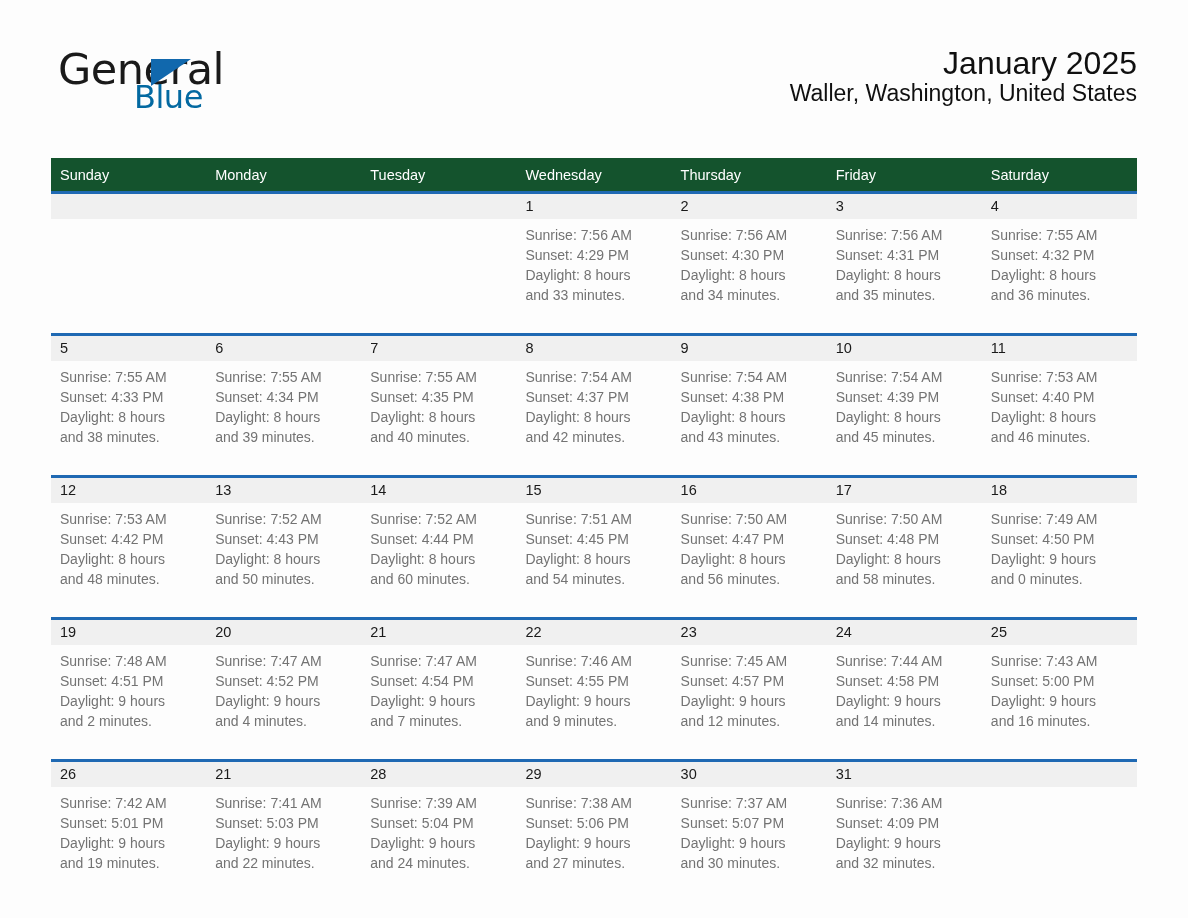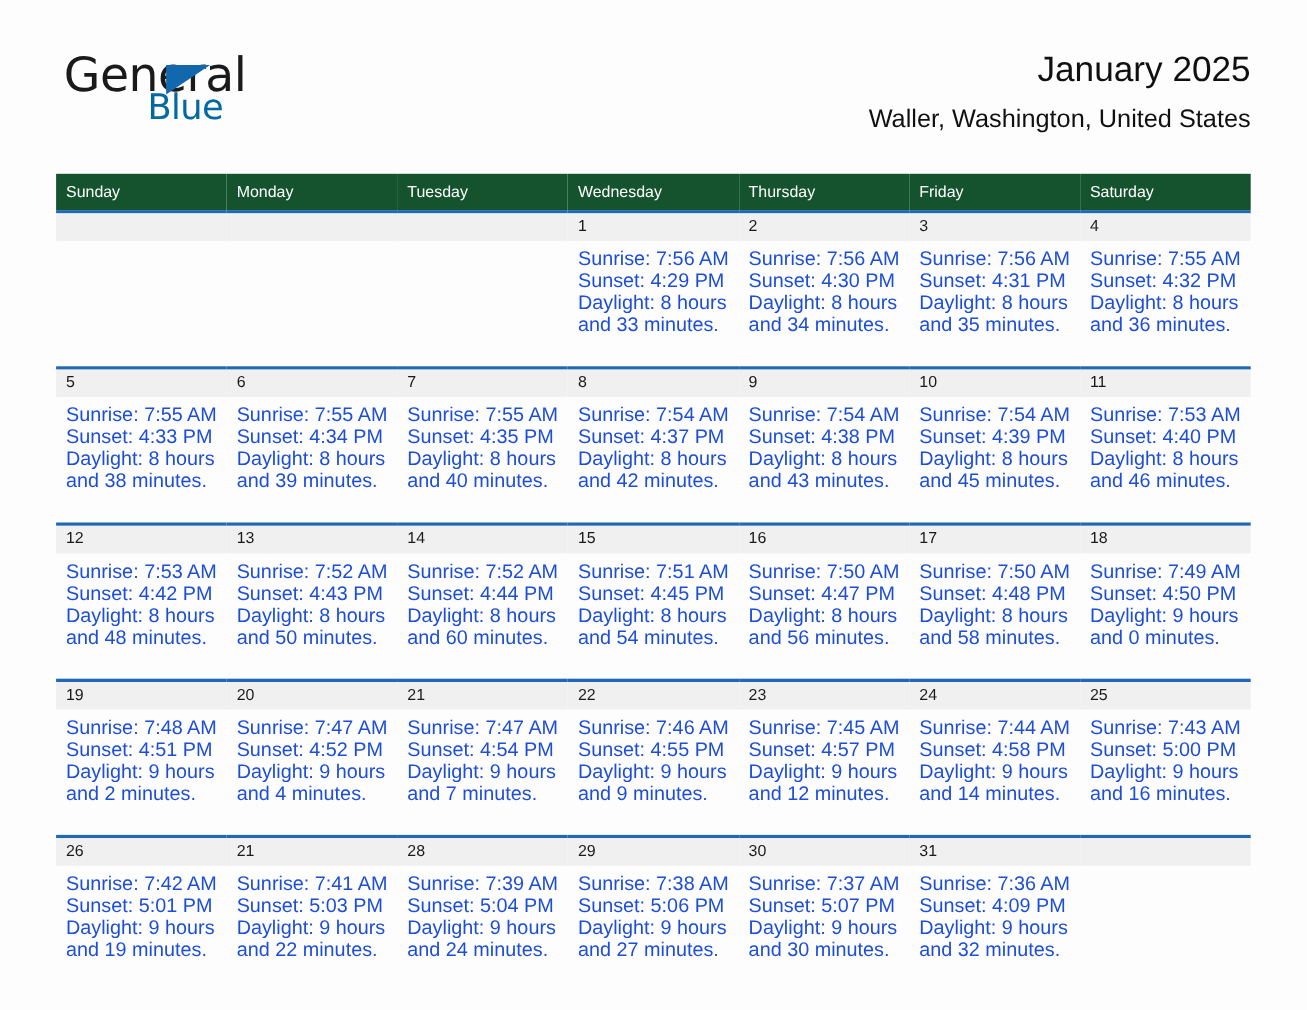--- a/index.html
+++ b/index.html
@@ -71,21 +71,20 @@
     text-align: right;
   }
   .cal-title {
     font-size: 32px;
     color: #101010;
     font-weight: 400;
     line-height: 1.1;
     letter-spacing: 0px;
   }
   .cal-subtitle {
-    margin-top: 14px;
     font-size: 23px;
     color: #101010;
     font-weight: 400;
     line-height: 1.1;
   }
 
   
   .cal-wrap {
     position: absolute;
     left: 51px;
@@ -140,23 +139,23 @@
     line-height: 25px;
     padding-left: 9px;
     font-size: 14.5px;
     color: #1a1a1a;
   }
   .daycell.empty .daynum {
     background: #f0f0f0;
   }
   .details {
     padding: 6px 9px 0 9px;
-    font-size: 18px;
+    font-size: 14px;
     line-height: 20px;
-    color: #1d4ed8;
+    color: #737373;
   }
   .details div {
     white-space: nowrap;
   }
 </style>
 </head>
 <body>
 
 <div class="page">
 

